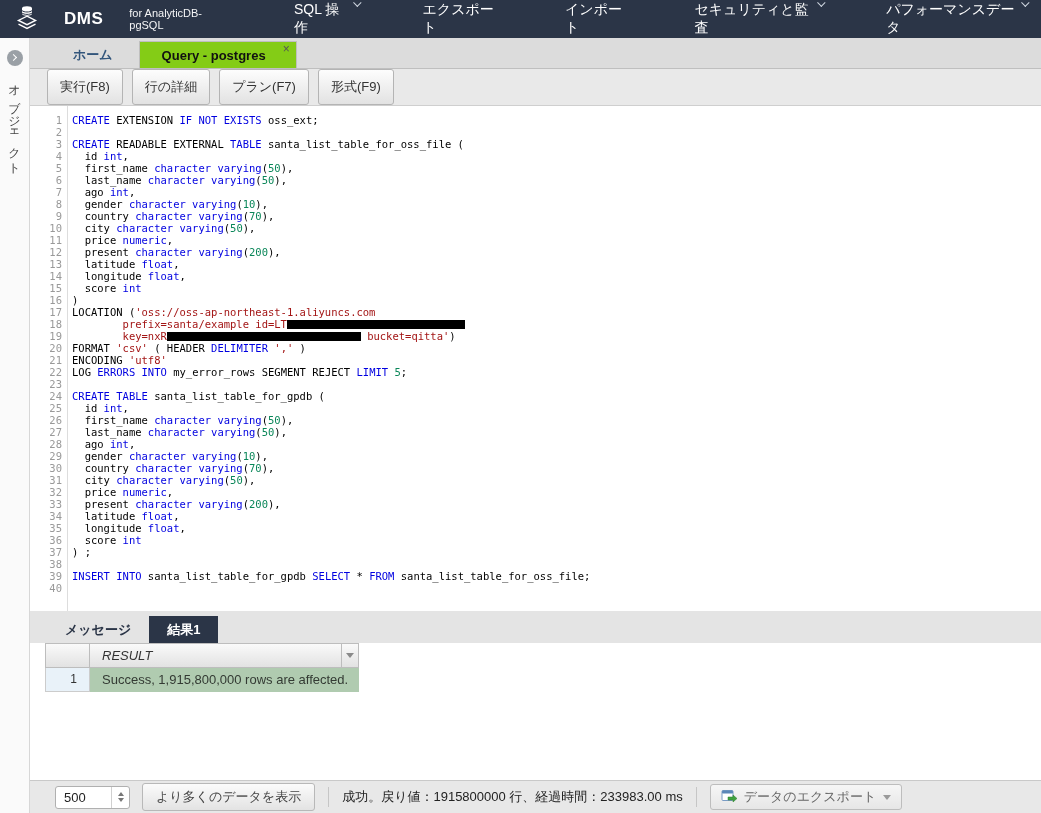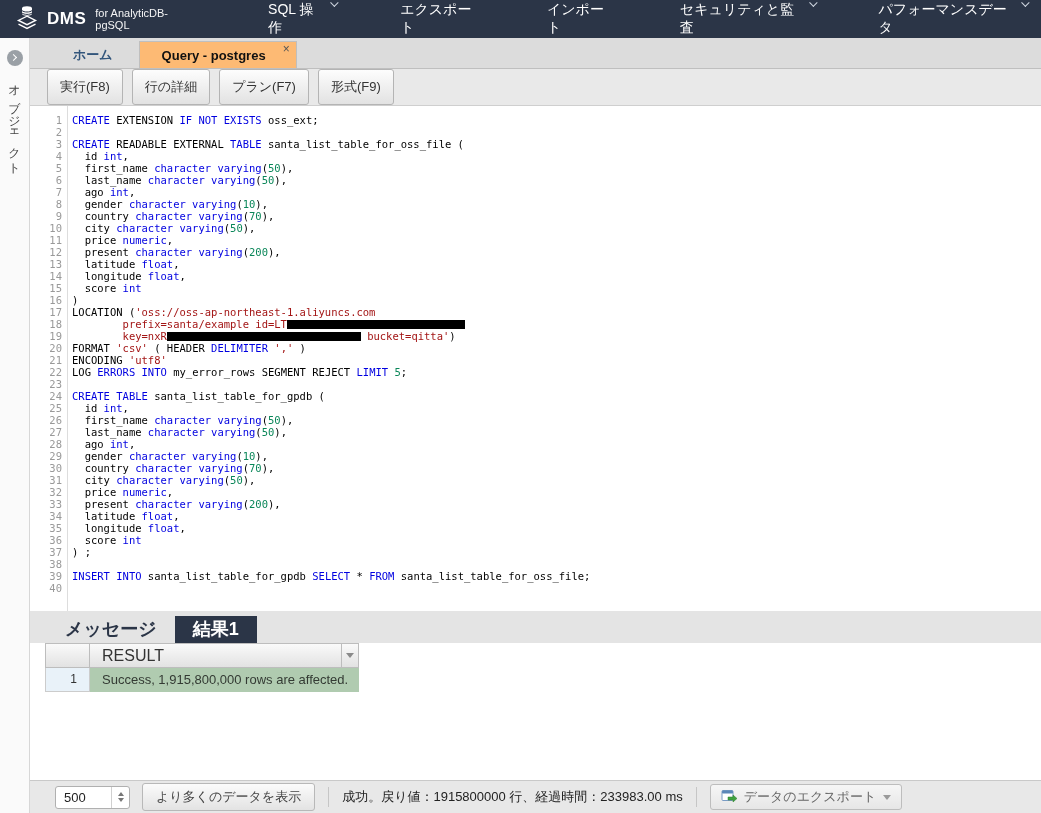--- a/index.html
+++ b/index.html
@@ -2,21 +2,21 @@
 <html><head>
 <meta charset="utf-8">
 <style>
   * { margin:0; padding:0; box-sizing:border-box; }
   html,body { width:1041px; height:813px; overflow:hidden; background:#fff;
               font-family:"Liberation Sans", sans-serif; }
 
   
   .topnav { height:38px; background:#2b3547; display:flex; align-items:center;
             padding:0 14px; color:#fff; }
-  .brand { display:flex; align-items:center; gap:7px; margin-right:70px; }
+  .brand { display:flex; align-items:center; gap:24px; margin-right:70px; }
   .brand-name { font-size:17px; font-weight:bold; letter-spacing:.5px; }
   .brand-suffix { font-size:11px; margin-left:2px; opacity:.95; }
   .nav-items { display:flex; align-items:center; gap:64px; font-size:14px; }
   .nav-item { display:flex; align-items:flex-start; gap:5px; cursor:pointer; }
   .chev { width:6px; height:6px; border-right:1.5px solid #cfd6e0; border-bottom:1.5px solid #cfd6e0;
           transform:rotate(45deg) translateY(-2px); display:inline-block; }
 
   
   .sidebar { position:absolute; left:0; top:38px; bottom:0; width:30px;
              background:#fafafa; border-right:1px solid #d7d7d7; }
@@ -29,21 +29,21 @@
                    margin:4px auto; display:block; text-align:left; letter-spacing:2px; width:16px; }
 
   
   .main { position:absolute; left:30px; top:38px; right:0; bottom:0;
           display:flex; flex-direction:column; background:#fff; }
 
   .tabbar { height:31px; background:#dcdcdc; border-bottom:1px solid #bfbfbf;
             display:flex; align-items:flex-end; padding-left:17px; flex:0 0 auto; }
   .tab { height:27px; line-height:27px; padding:0 26px; font-size:13px; position:relative; cursor:pointer; }
   .tab.inactive { color:#33567c; font-weight:bold; }
-  .tab.active { background:#fdba74; color:#111; font-weight:bold;
+  .tab.active { background:#84cc16; color:#111; font-weight:bold;
                 border:1px solid #bfbfbf; border-bottom:none; padding:0 30px 0 22px; }
   .tab-close { position:absolute; top:1px; right:6px; font-size:12px; line-height:12px;
                color:#555; cursor:pointer; font-weight:normal; }
 
   .toolbar { height:37px; background:#e9e9e9; border-bottom:1px solid #cfcfcf;
              display:flex; gap:9px; padding-left:17px; flex:0 0 auto; }
   .tb-btn { background:linear-gradient(#fdfdfd,#e2e2e2); border:1px solid #b4b4b4;
             border-radius:3px; padding:4px 12px; font-size:13px; color:#333; cursor:pointer;
             font-family:"Liberation Sans", sans-serif; }
 
@@ -57,28 +57,28 @@
   .code-line { height:12px; white-space:pre; }
   .tok-p { color:#000; }
   .tok-k { color:#0000e0; }
   .tok-n { color:#098658; }
   .tok-s { color:#a31515; }
   .tok-r { display:inline-block; background:#000; height:9px; vertical-align:-1px; }
 
   
   .results-tabbar { height:32px; background:#e4e4e4; display:flex; align-items:flex-end;
                     padding-left:17px; flex:0 0 auto; }
-  .rtab { height:27px; line-height:27px; padding:0 18px; font-size:18px; font-weight:bold; cursor:pointer; }
+  .rtab { height:27px; line-height:27px; padding:0 18px; font-size:13px; font-weight:bold; cursor:pointer; }
   .rtab.inactive { color:#2b3547; }
   .rtab.active { background:#2b3547; color:#fff; }
 
   .grid { margin-left:15px; flex:0 0 auto; }
   .grid-header { display:flex; height:25px; }
   .gh-cell { background:linear-gradient(#fafafa,#e2e2e2); border:1px solid #bdbdbd;
-             border-left:none; font-size:16px; color:#333; display:flex; align-items:center; }
+             border-left:none; font-size:13px; color:#333; display:flex; align-items:center;font-style:italic; }
   .gh-rownum { width:45px; border-left:1px solid #bdbdbd; }
   .gh-result { width:252px; padding-left:12px; }
   .gh-drop { width:17px; justify-content:center; cursor:pointer; }
   .tri-down { width:0; height:0; border-left:4px solid transparent; border-right:4px solid transparent;
               border-top:5px solid #8a8a8a; }
   .grid-row { display:flex; height:24px; font-size:13px; }
   .gr-rownum { width:45px; background:#e9f2f9; border:1px solid #ccc; border-top:none;
                color:#333; text-align:right; padding:4px 12px 0 0; font-size:12px; }
   .gr-result { width:269px; background:#b0cbb0; color:#333a33; padding:4px 0 8px 12px; }
 

